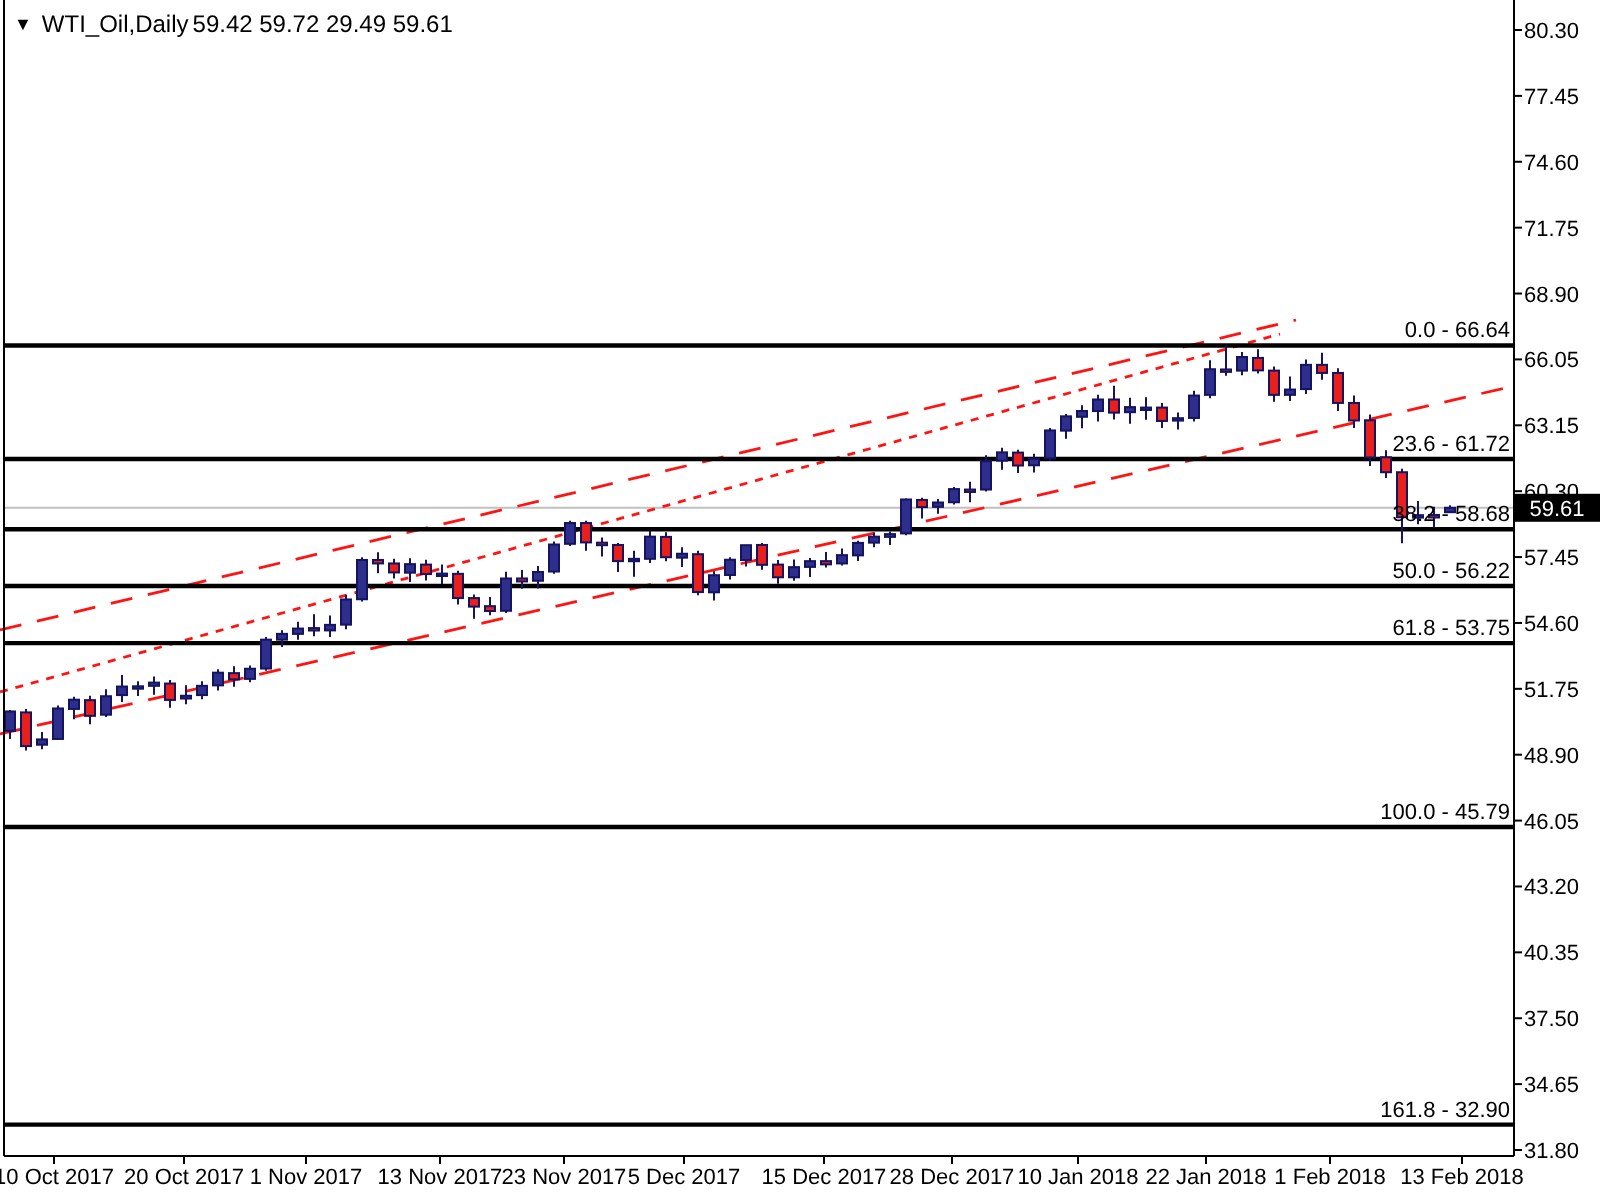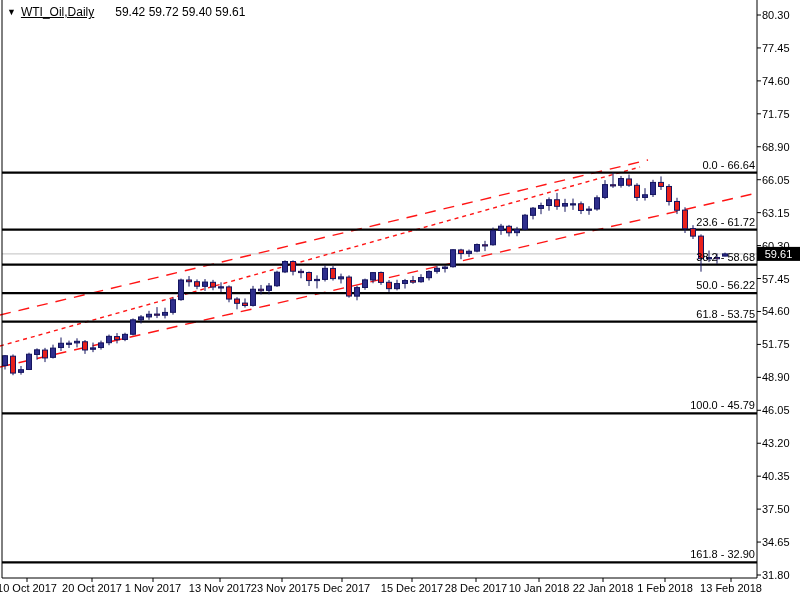--- a/index.html
+++ b/index.html
@@ -5,31 +5,31 @@
   html,body{margin:0;padding:0;background:#ffffff;}
   #screen{
     position:relative;width:800px;height:600px;background:#ffffff;
     font-family:"Liberation Sans",sans-serif;overflow:hidden;
   }
   #titlebar{
     position:absolute;left:7px;top:5px;display:flex;align-items:center;
     font-size:12px;color:#000;white-space:pre;z-index:5;
   }
   #titlebar .marker{font-size:9px;margin-right:5px;color:#000;}
-  #titlebar .sym{margin-right:21px;text-decoration:underline;}
+  #titlebar .sym{margin-right:2px;}
   svg text{font-family:"Liberation Sans",sans-serif;}
 </style>
 </head>
 <body>
 
 <div id="screen">
   <div id="titlebar">
     <span class="marker">▼</span>
     <span class="sym">WTI_Oil,Daily</span>
-    <span class="ohlc">59.42 59.72 59.40 59.61</span>
+    <span class="ohlc">59.42 59.72 29.49 59.61</span>
   </div>
   <svg id="plot" width="800" height="600" viewBox="0 0 800 600">
       <line x1="2" y1="253.89501599999997" x2="757" y2="253.89501599999997" stroke="#c0c0c0" stroke-width="1"></line>
       <line x1="0" y1="315" x2="648" y2="160" stroke="#ff1414" stroke-width="1.4" stroke-dasharray="11 8"></line>
       <line x1="0" y1="346" x2="640" y2="167" stroke="#ff1414" stroke-width="1.4" stroke-dasharray="4 4"></line>
       <line x1="0" y1="367" x2="757" y2="193" stroke="#ff1414" stroke-width="1.4" stroke-dasharray="11 8"></line>
       <line x1="2" y1="172.72382399999995" x2="757" y2="172.72382399999995" stroke="#000000" stroke-width="2.2"></line>
       <line x1="2" y1="229.53211199999998" x2="757" y2="229.53211199999998" stroke="#000000" stroke-width="2.2"></line>
       <line x1="2" y1="264.63316799999996" x2="757" y2="264.63316799999996" stroke="#000000" stroke-width="2.2"></line>
       <line x1="2" y1="293.037312" x2="757" y2="293.037312" stroke="#000000" stroke-width="2.2"></line>

